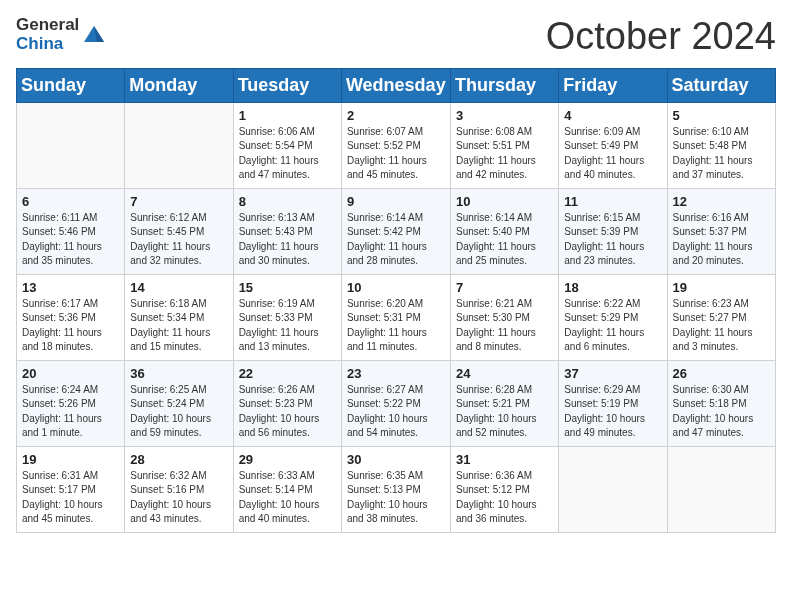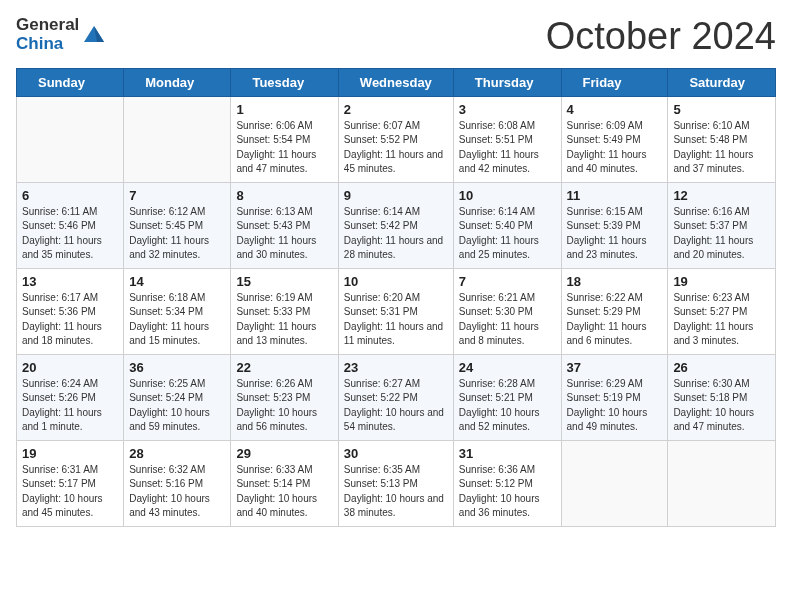--- a/index.html
+++ b/index.html
@@ -40,23 +40,23 @@
       color: #555;
     }
     .calendar {
       width: 100%;
       border-collapse: collapse;
       border: 1px solid #ccc;
     }
     .calendar th {
       background-color: #2272b8;
       color: #fff;
-      font-size: 13px;
+      font-size: 18px;
       font-weight: bold;
-      padding: 6px 21px;
+      padding: 6px 4px;
       text-align: left;
       border: 1px solid #1a5c99;
     }
     .calendar td {
       vertical-align: top;
       padding: 5px 5px;
       font-size: 10.5px;
       color: #333;
       border: 1px solid #d0d0d0;
       width: 108px;

